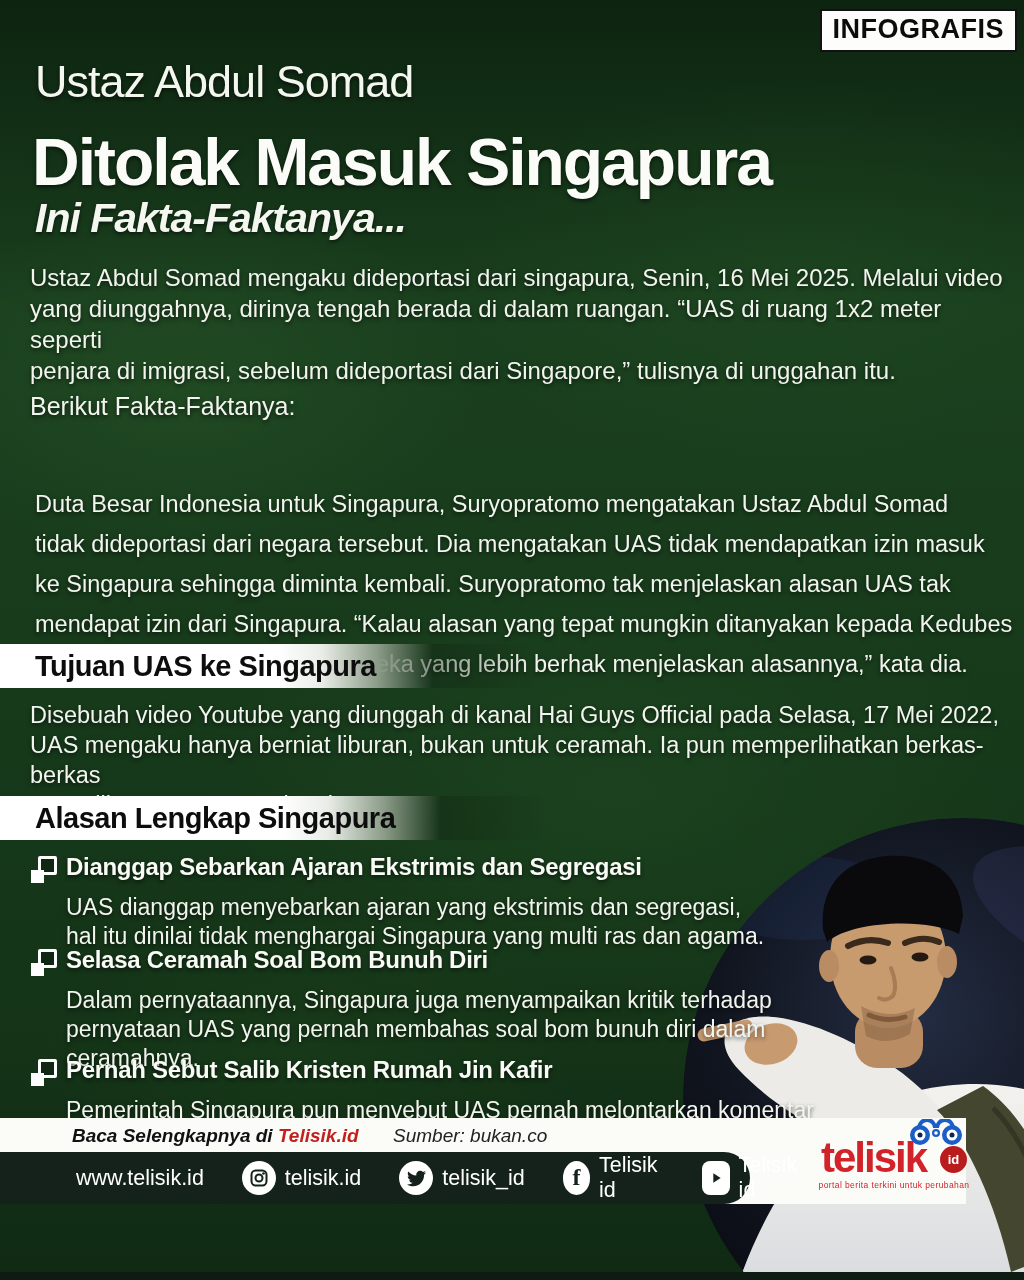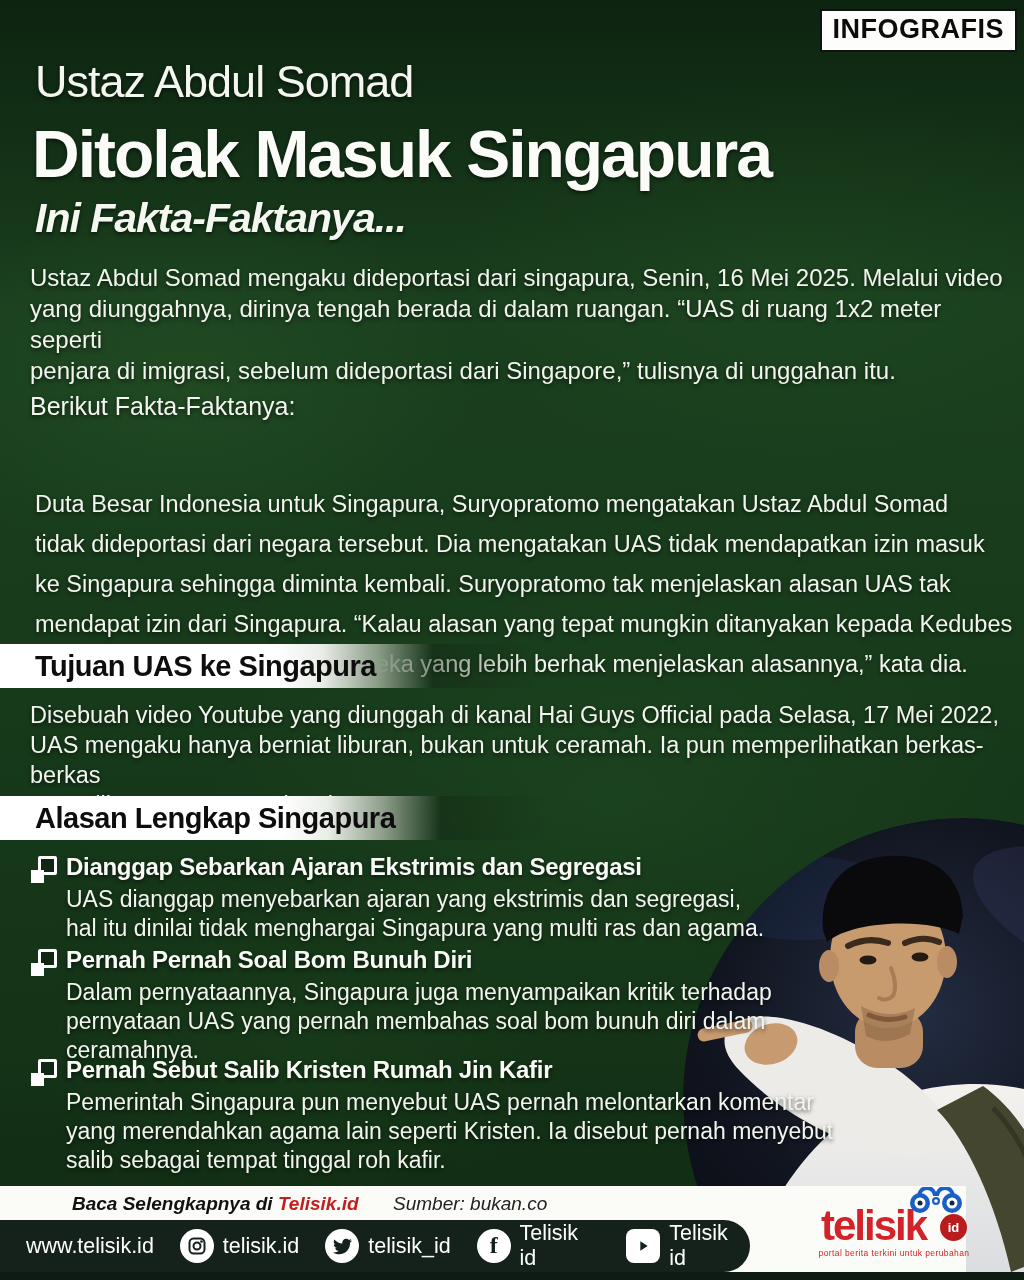--- a/index.html
+++ b/index.html
@@ -16,21 +16,21 @@
   }
   .shadowed { text-shadow:0 2px 4px rgba(0,0,0,.6); }
 
   
   .badge {
     position:absolute; top:9px; right:7px; background:#fdfdfb; color:#0c0c0c;
     font-weight:700; font-size:27px; letter-spacing:.5px; padding:3px 11px 5px 11px;
     border:2px solid #111;
   }
   .pretitle { position:absolute; left:35px; top:56px; color:#f4f6f0; font-size:45px; font-weight:400; letter-spacing:-1px; }
-  .title    { position:absolute; left:32px; top:116px; color:#fbfcf8; font-size:66px; font-weight:700; letter-spacing:-2px; }
+  .title    { position:absolute; left:32px; top:124px; color:#fbfcf8; font-size:66px; font-weight:700; letter-spacing:-2px; }
   .subtitle { position:absolute; left:35px; top:195px; color:#f4f6f0; font-size:41px; font-style:italic; font-weight:600; letter-spacing:-1px; }
   .intro    { position:absolute; left:30px; top:262px; width:975px; color:#f2f4ee; font-size:24px; line-height:31px; }
   .lead     { position:absolute; left:30px; top:392px; color:#f2f4ee; font-size:25px; }
   .multiline { white-space:pre-line; }
 
   
   .section-bar {
     position:absolute; left:0; height:44px; line-height:44px; padding-left:35px;
     color:#0d0d0d; font-size:29px; font-weight:700; letter-spacing:-.5px;
     background:linear-gradient(90deg,#ffffff 0%,#ffffff 50%,#e9ede7 58%,#8b9c88 68%,rgba(18,40,20,.45) 78%,rgba(18,40,20,0) 97%);
@@ -49,30 +49,30 @@
   .photo svg { display:block; width:100%; height:100%; }
 
   
   .reason { position:absolute; left:28px; display:flex; align-items:flex-start; z-index:2; }
   .r1 { top:853px; } .r2 { top:946px; } .r3 { top:1056px; }
   .bullet-icon { position:relative; width:32px; height:32px; flex:0 0 32px; margin-top:2px; }
   .bullet-icon .outline { position:absolute; top:1px; right:3px; width:19px; height:19px; border:3px solid #fff; border-radius:2px; background:rgba(16,38,19,.9); }
   .bullet-icon .fill { position:absolute; left:3px; bottom:4px; width:13px; height:13px; background:#fff; z-index:1; }
   .reason-text { margin-left:6px; }
   .reason-title { color:#fafbf6; font-size:24px; font-weight:700; letter-spacing:-.3px; }
-  .reason-body { color:#f2f4ee; font-size:23px; line-height:29px; margin-top:4px; }
-
-  
-  .footer-white { position:absolute; left:0; top:1186px; width:966px; height:86px; background:#fbfbf8; z-index:3; }
+  .reason-body { color:#f2f4ee; font-size:23px; line-height:29px; margin-top:12px; }
+
+  
+  .footer-white { position:absolute; left:0; top:1118px; width:966px; height:86px; background:#fbfbf8; z-index:3; }
   .readmore { position:absolute; left:72px; top:7px; font-size:19px; font-style:italic; font-weight:700; color:#111; }
   .rm-brand { color:#c1201e; }
   .source { position:absolute; left:393px; top:7px; font-size:19px; font-style:italic; color:#222; }
   .social-bar {
     position:absolute; left:0; top:34px; width:750px; height:52px; background:#15221b;
-    border-radius:0 26px 26px 0; display:flex; align-items:center; padding-left:26px; gap:26px; color:#fff;
+    border-radius:0 26px 26px 0; display:flex; align-items:center; padding-left:76px; gap:38px; color:#fff;
   }
   .social-label { font-size:21.5px; }
   .social-item { display:flex; align-items:center; gap:9px; }
   .sicon { width:34px; height:34px; border-radius:50%; background:#fff; display:flex; align-items:center; justify-content:center; }
   .sicon.square { border-radius:8px; }
   .sicon svg { display:block; }
   .fb-glyph { color:#15221b; font-weight:700; font-size:24px; font-family:"Liberation Serif", serif; line-height:1; margin-top:-2px; }
 
   .logo-area { position:absolute; left:778px; top:0; width:232px; height:84px; text-align:center; }
   .logo-row { position:relative; display:inline-block; margin-top:16px; }
@@ -171,21 +171,21 @@
       <div class="reason-body multiline shadowed">UAS dianggap menyebarkan ajaran yang ekstrimis dan segregasi,
 hal itu dinilai tidak menghargai Singapura yang multi ras dan agama.</div>
     </div>
   </div>
   <div class="reason r2">
     <span class="bullet-icon">
         <span class="outline"></span>
         <span class="fill"></span>
       </span>
     <div class="reason-text">
-      <div class="reason-title shadowed">Pernah Pernah Soal Bom Bunuh Diri</div>
+      <div class="reason-title shadowed">Selasa Ceramah Soal Bom Bunuh Diri</div>
       <div class="reason-body multiline shadowed">Dalam pernyataannya, Singapura juga menyampaikan kritik terhadap
 pernyataan UAS yang pernah membahas soal bom bunuh diri dalam
 ceramahnya.</div>
     </div>
   </div>
   <div class="reason r3">
     <span class="bullet-icon">
         <span class="outline"></span>
         <span class="fill"></span>
       </span>

